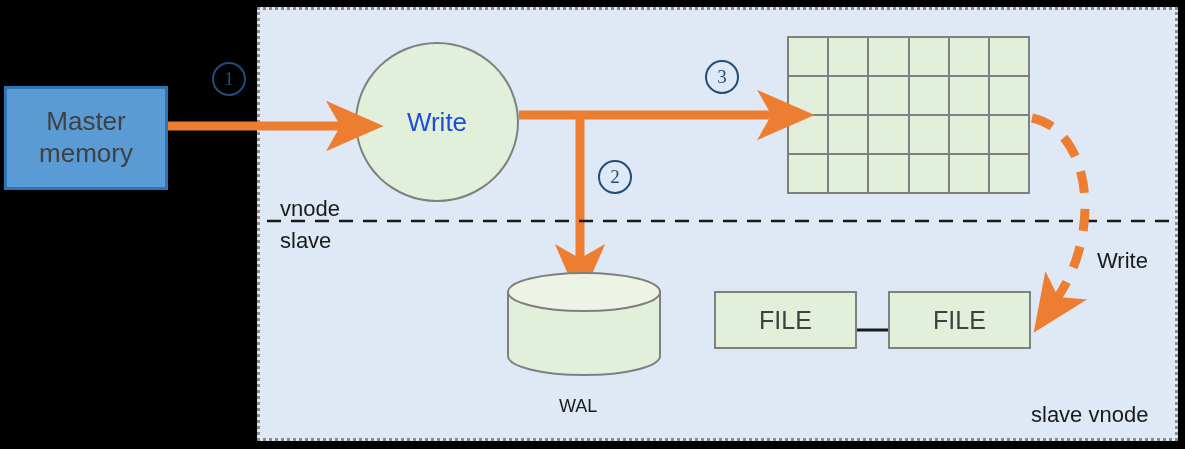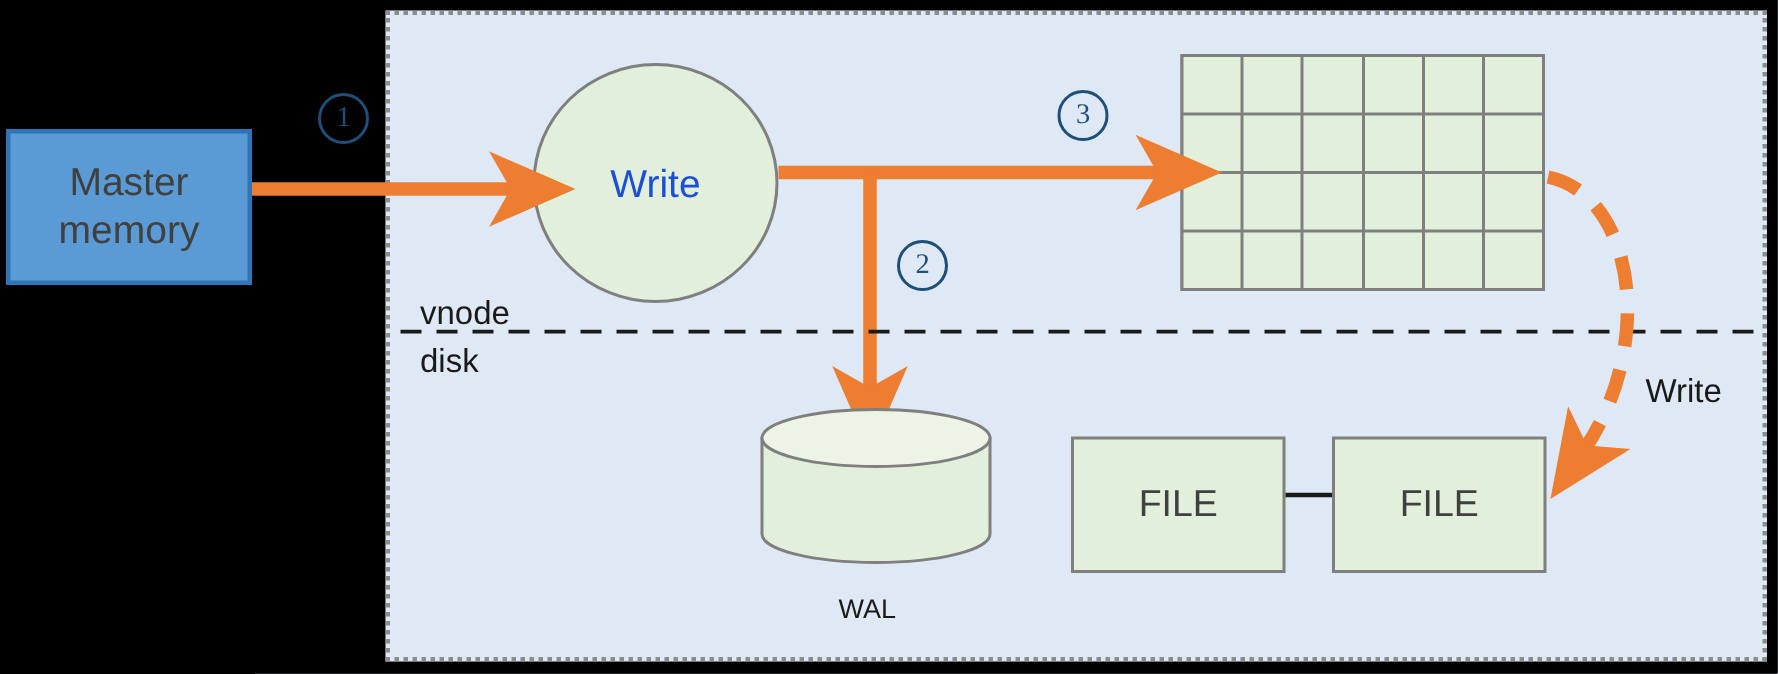--- a/index.html
+++ b/index.html
@@ -89,21 +89,21 @@
     gap: 2px;
     border: 2px solid #7F7F7F;
     box-sizing: border-box;
   }
   #memtable-grid .cell { background: #E2EFDA; }
 
   
   .file-box {
     position: absolute;
     width: 143px;
-    height: 91px;
+    height: 58px;
     top: 291px;
     background: #E2EFDA;
     border: 2px solid #7F7F7F;
     box-sizing: border-box;
     display: flex;
     align-items: center;
     justify-content: center;
     font-size: 25px;
     color: #404040;
   }
@@ -217,17 +217,18 @@
     <span>1</span>
   </div>
   <div id="step-2" class="step-badge">
     <span>2</span>
   </div>
   <div id="step-3" class="step-badge">
     <span>3</span>
   </div>
 
   <div id="label-memory" class="lbl">vnode</div>
-  <div id="label-disk" class="lbl">disk</div>
+  <div id="label-disk" class="lbl">slave</div>
   <div id="label-wal" class="lbl">WAL</div>
   <div id="label-flush" class="lbl">Write</div>
+  <div id="label-slave" class="lbl">slave vnode</div>
 
 </div>
 
 </body></html>

